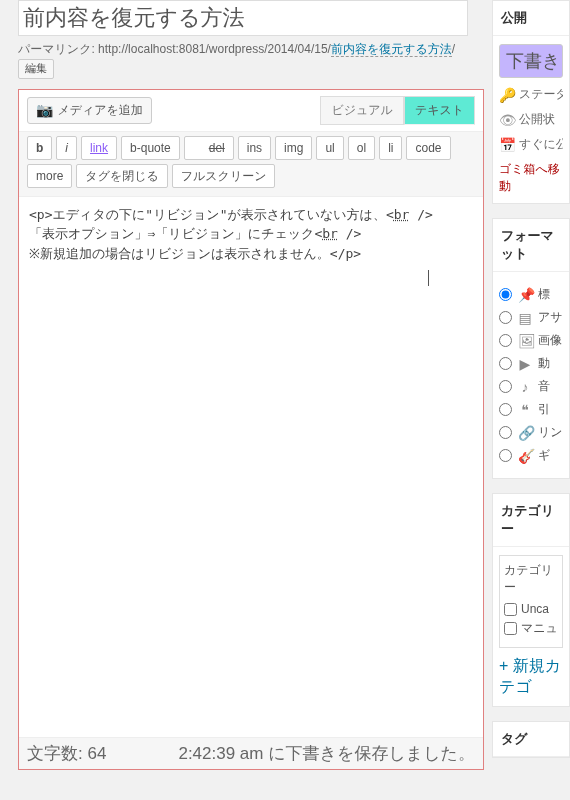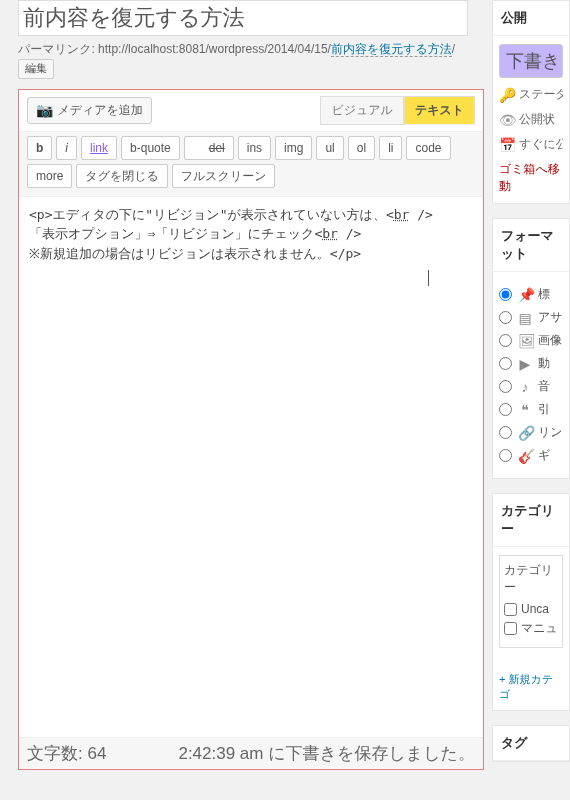--- a/index.html
+++ b/index.html
@@ -9,21 +9,21 @@
   .title-input { font-size: 22px; color: #555; padding: 2px 4px; border: 1px solid #ddd; background: #fff; width: 450px; margin-bottom: 4px; overflow: hidden; white-space: nowrap; }
   .permalink { font-size: 12px; color: #666; margin: 4px 0 10px 0; line-height: 1.6; }
   .permalink .slug { color: #0074a2; border-bottom: 1px dashed #999; }
   .edit-btn { display:inline-block; border:1px solid #ccc; background:#f7f7f7; border-radius:2px; padding:0 6px; font-size:11px; color:#555; cursor:pointer; }
   .editor-box { border: 1px solid #e08080; background: #fff; }
   .editor-toolbar-row { display:flex; align-items:center; padding: 6px 8px; }
   .media-btn { border:1px solid #ccc; background:#f7f7f7; border-radius:3px; padding:4px 8px; font-size:12px; color:#555; display:flex; align-items:center; gap:4px; cursor:pointer; }
   .media-btn .icn { font-size:14px; color:#888; }
   .tabs { margin-left:auto; display:flex;border-radius:11px; }
   .tab { border:1px solid #ddd; padding:5px 10px; font-size:12px; color:#777; background:#f6f6f6; cursor:pointer; }
-  .tab.active { background:#fde047; border-bottom-color:#f1f1f1; color:#555;font-weight:bold; }
+  .tab.active { background:#5eead4; border-bottom-color:#f1f1f1; color:#555; }
   .qt-row { padding:4px 8px 8px 8px; display:flex; flex-wrap:wrap; gap:4px; background:#f6f6f6; border-top:1px solid #eee; border-bottom:1px solid #eee;}
   .qt-btn { border:1px solid #ccc; background:#fff; border-radius:2px; padding:2px 8px; font-size:12px; color:#555; cursor:pointer; line-height:18px;}
   .qt-btn.b { font-weight:bold; }
   .qt-btn.i { font-style:italic; }
   .qt-btn.link { color:#8b5cf6; text-decoration:underline; }
   .qt-btn.del { text-decoration:line-through;padding-left:24px; }
   .content-area { width:100%; height:540px; border:none; resize:none; font-family: Menlo, Consolas, monospace; font-size:13px; padding:8px 10px; color:#444; line-height:1.5; outline:none; }
   .content-area .tag-u { text-decoration: dotted underline; }
   .status-row { display:flex; padding:4px 8px; font-size:17px; color:#666; border-top:1px solid #eee; background:#f6f6f6;}
   .status-row .right { margin-left:auto; }
@@ -34,21 +34,21 @@
   .sbtn { border:1px solid #ccc; background:#c4b5fd; border-radius:3px; padding:4px 6px; font-size:18px; color:#555; cursor:pointer; white-space:nowrap; overflow:hidden; }
   .meta-row { display:flex; align-items:center; gap:6px; font-size:12px; color:#666; margin:8px 0; white-space:nowrap; overflow:hidden;}
   .meta-icon { color:#999; width:14px; text-align:center; font-size:14px;}
   .trash { color:#a00; font-size:12px; display:block; margin-top:8px; cursor:pointer;}
   .fmt-row { display:flex; align-items:center; gap:6px; font-size:12px; color:#555; margin:6px 0; white-space:nowrap; overflow:hidden;}
   .fmt-row input[type=radio]{ cursor:pointer;}
   .fmt-icon { color:#888; width:14px; text-align:center; font-size:14px;}
   .cat-inner { border:1px solid #ddd; padding:6px 4px; }
   .cat-tab { font-size:12px; color:#555; margin-bottom:6px;}
   .cat-row { display:flex; align-items:center; gap:4px; font-size:12px; color:#555; margin:4px 0;}
-  .add-cat { color:#0074a2; font-size:11px; margin-top:24px; display:block; cursor:pointer;}
+  .add-cat { color:#0074a2; font-size:16px; margin-top:8px; display:block; cursor:pointer;}
   .cursor-caret { position:absolute; left:428px; top:270px; width:1px; height:16px; background:#555;}
 </style>
 </head>
 <body>
 
 <div class="main-col">
   <div class="title-input">前内容を復元する方法</div>
   <div class="permalink">
     <span>パーマリンク:</span>
     <span>http://localhost:8081/wordpress/2014/04/15/</span><span class="slug">前内容を復元する方法</span>/

